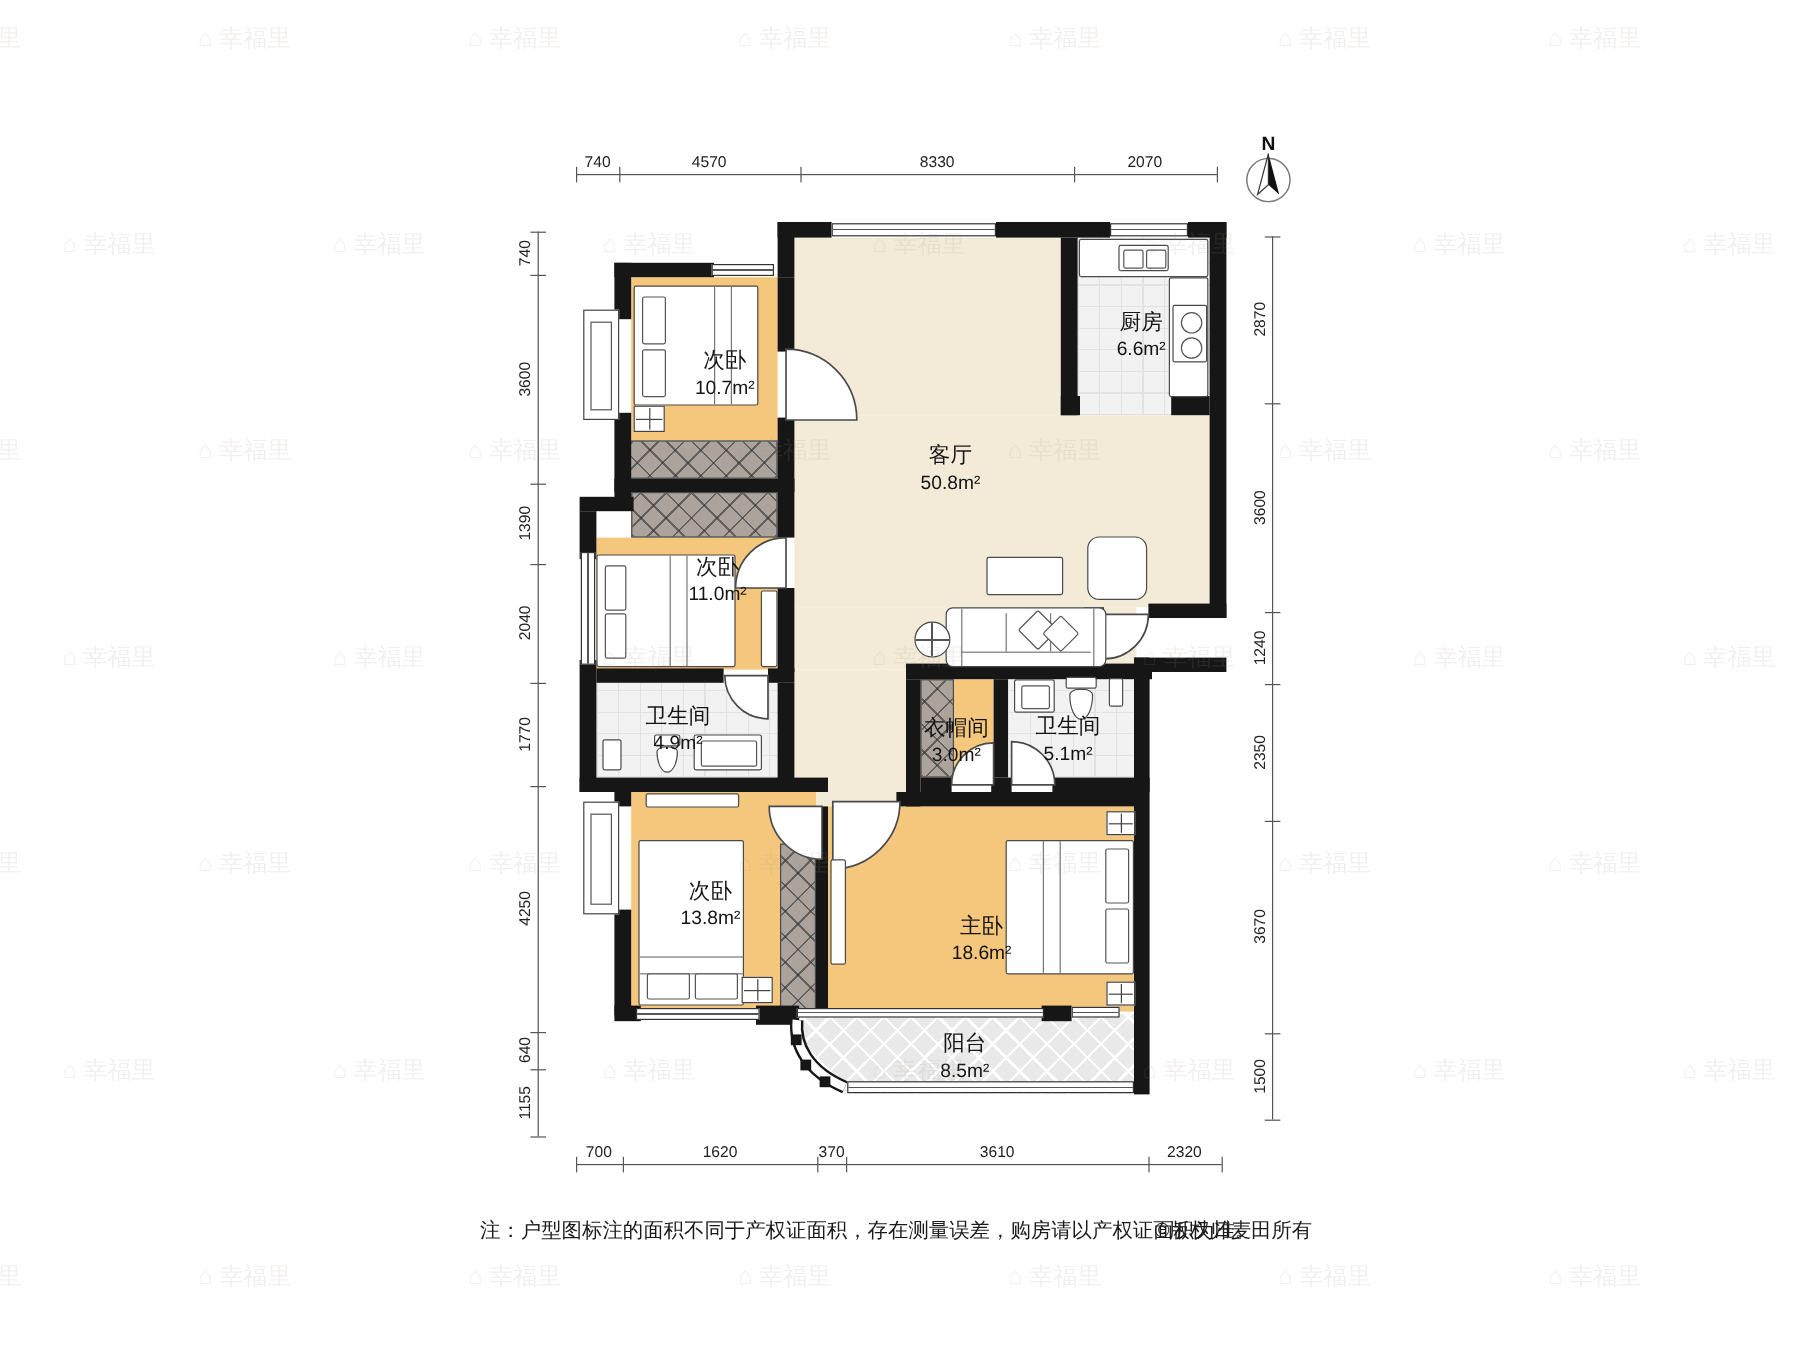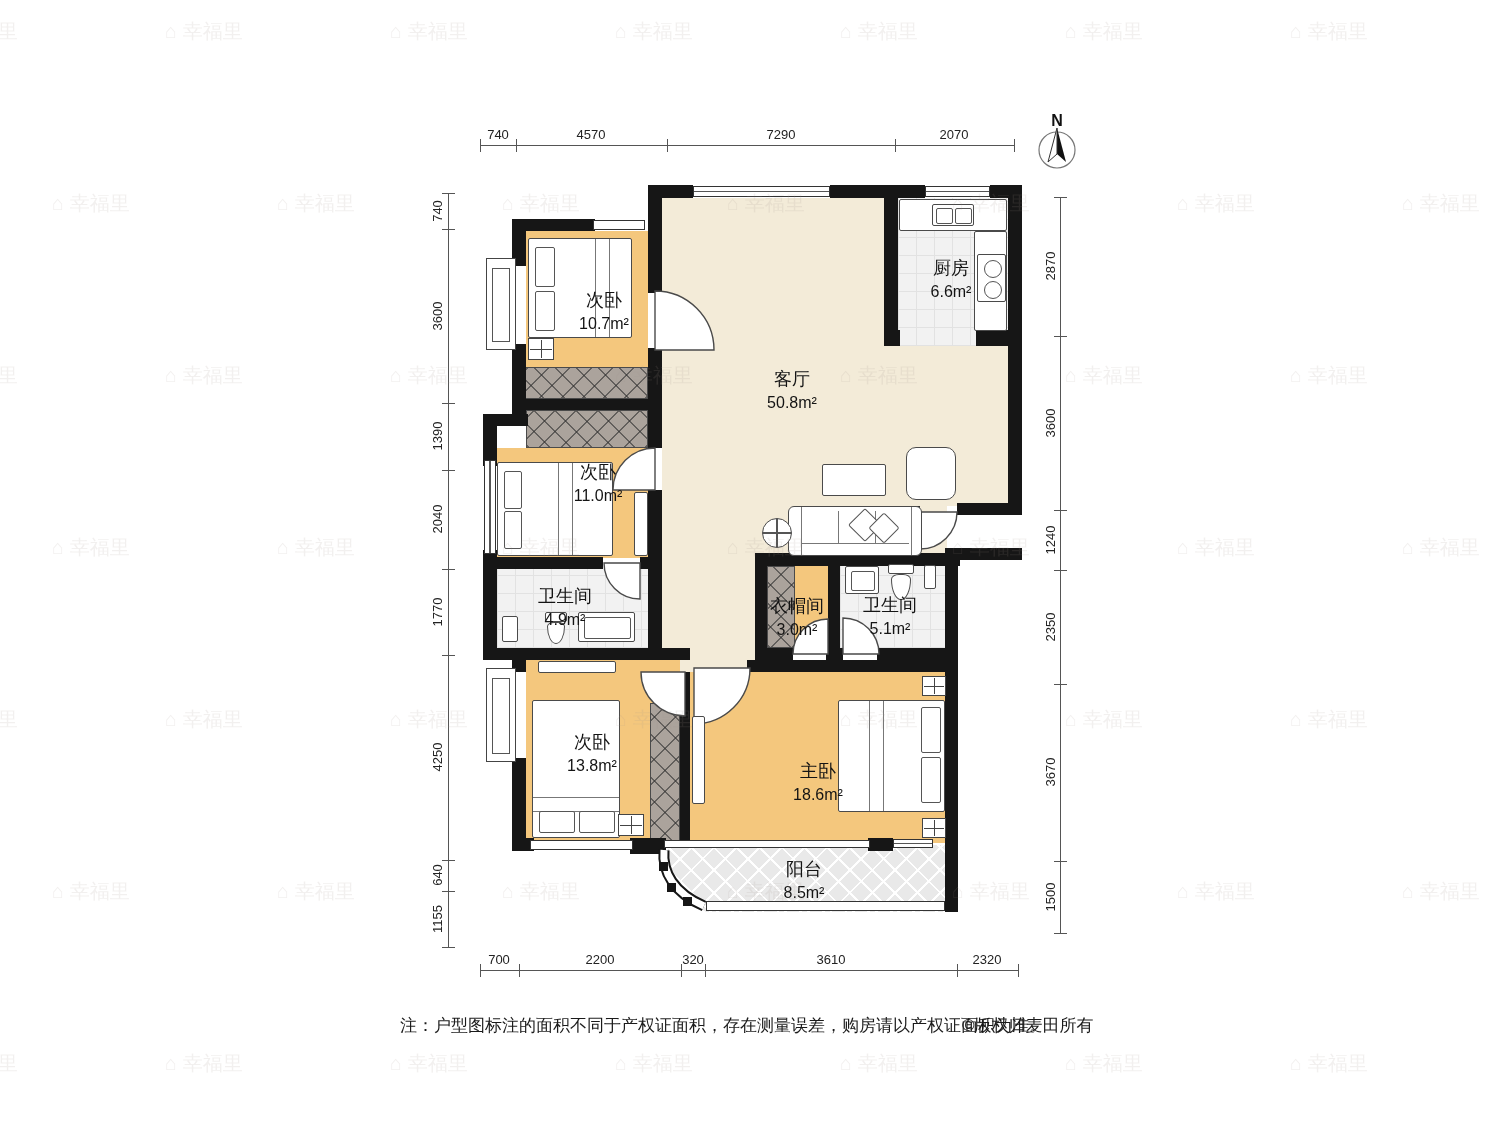--- a/index.html
+++ b/index.html
@@ -264,33 +264,33 @@
   </div>
 
   <div class="dimline" style="left:480px;top:145px;width:534px;height:1px;"></div>
   <div class="tick" style="left:480px;top:139px;width:1px;height:13px;"></div>
   <div class="tick" style="left:516px;top:139px;width:1px;height:13px;"></div>
   <div class="tick" style="left:667px;top:139px;width:1px;height:13px;"></div>
   <div class="tick" style="left:895px;top:139px;width:1px;height:13px;"></div>
   <div class="tick" style="left:1014px;top:139px;width:1px;height:13px;"></div>
   <div class="dim-lab" style="left:498px;top:142px;">740</div>
   <div class="dim-lab" style="left:591px;top:142px;">4570</div>
-  <div class="dim-lab" style="left:781px;top:142px;">7290</div>
+  <div class="dim-lab" style="left:781px;top:142px;">8330</div>
   <div class="dim-lab" style="left:954px;top:142px;">2070</div>
 
   <div class="dimline" style="left:480px;top:970px;width:538px;height:1px;"></div>
   <div class="tick" style="left:480px;top:964px;width:1px;height:13px;"></div>
   <div class="tick" style="left:519px;top:964px;width:1px;height:13px;"></div>
   <div class="tick" style="left:681px;top:964px;width:1px;height:13px;"></div>
   <div class="tick" style="left:705px;top:964px;width:1px;height:13px;"></div>
   <div class="tick" style="left:957px;top:964px;width:1px;height:13px;"></div>
   <div class="tick" style="left:1018px;top:964px;width:1px;height:13px;"></div>
   <div class="dim-lab" style="left:499px;top:967px;">700</div>
-  <div class="dim-lab" style="left:600px;top:967px;">2200</div>
-  <div class="dim-lab" style="left:693px;top:967px;">320</div>
+  <div class="dim-lab" style="left:600px;top:967px;">1620</div>
+  <div class="dim-lab" style="left:693px;top:967px;">370</div>
   <div class="dim-lab" style="left:831px;top:967px;">3610</div>
   <div class="dim-lab" style="left:987px;top:967px;">2320</div>
 
   <div class="dimline" style="left:448px;top:193px;width:1px;height:754px;"></div>
   <div class="tick" style="left:442px;top:193px;width:13px;height:1px;"></div>
   <div class="tick" style="left:442px;top:229px;width:13px;height:1px;"></div>
   <div class="tick" style="left:442px;top:403px;width:13px;height:1px;"></div>
   <div class="tick" style="left:442px;top:470px;width:13px;height:1px;"></div>
   <div class="tick" style="left:442px;top:569px;width:13px;height:1px;"></div>
   <div class="tick" style="left:442px;top:655px;width:13px;height:1px;"></div>

